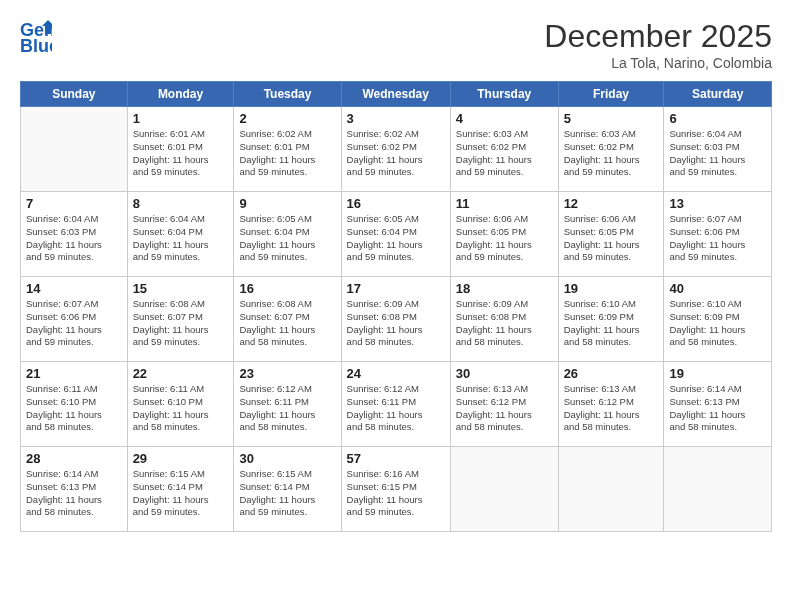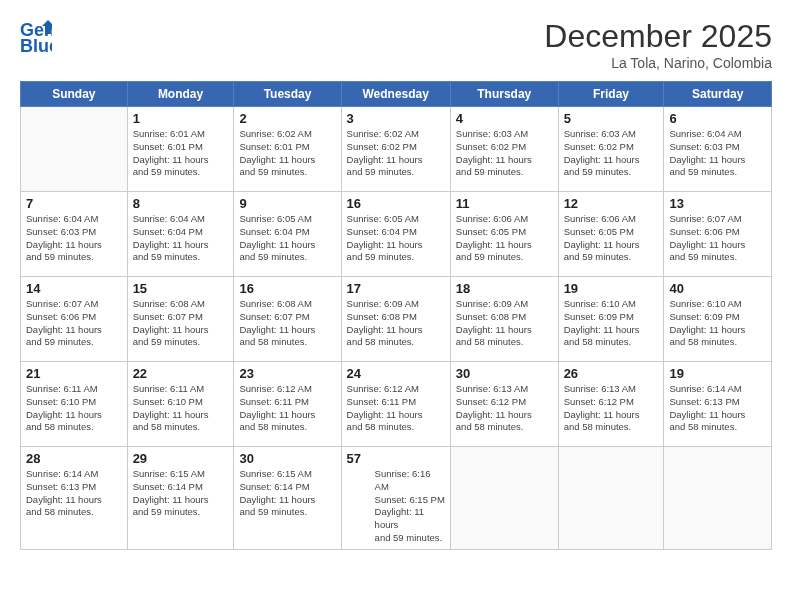--- a/index.html
+++ b/index.html
@@ -323,21 +323,21 @@
           </td>
           <td>
             <span class="day-num">30</span>
             <div class="day-info" style="white-space: pre-line;">Sunrise: 6:15 AM
 Sunset: 6:14 PM
 Daylight: 11 hours
 and 59 minutes.</div>
           </td>
           <td>
             <span class="day-num">57</span>
-            <div class="day-info" style="white-space: pre-line; margin-left: 28px;">Sunrise: 6:16 AM
+            <div class="day-info" style="white-space: pre-line;">Sunrise: 6:16 AM
 Sunset: 6:15 PM
 Daylight: 11 hours
 and 59 minutes.</div>
           </td>
           <td class="empty"></td>
           <td class="empty"></td>
           <td class="empty"></td>
         </tr>
       </tbody>
   </table>

